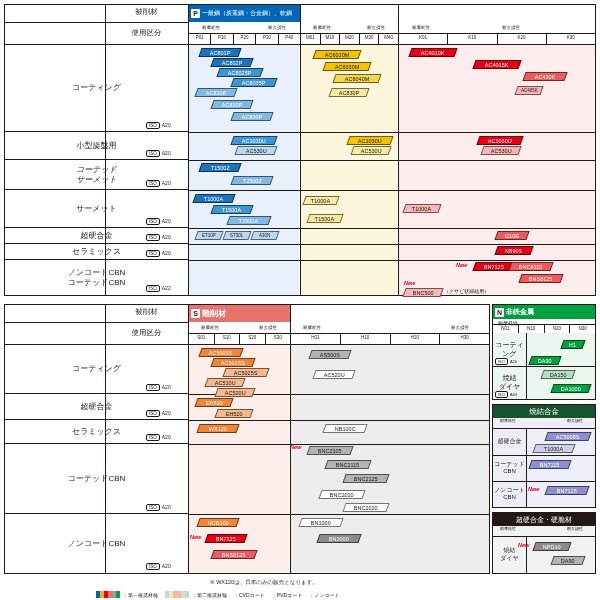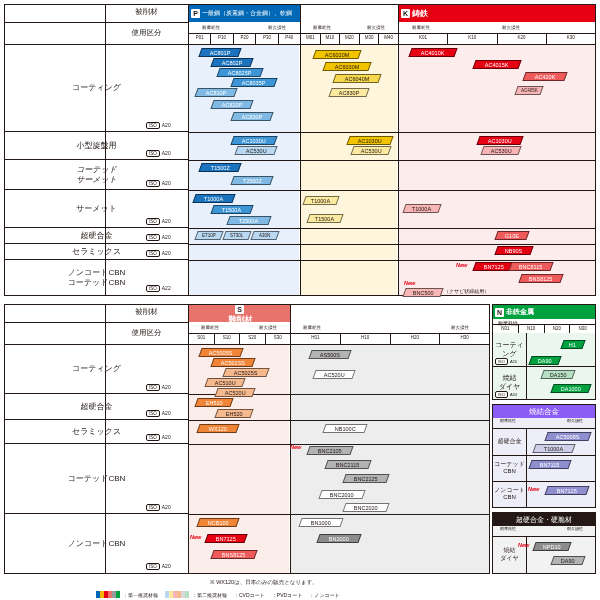--- a/index.html
+++ b/index.html
@@ -142,24 +142,20 @@
 
   <div class="hline" style="left:4px;top:22px;width:185px;"></div>
   <div class="hline" style="left:4px;top:44px;width:592px;"></div>
   <div class="hdr-lbl" style="position:absolute;left:105px;top:8px;width:83px;">被削材</div>
   <div class="hdr-lbl" style="position:absolute;left:105px;top:29px;width:83px;">使用区分</div>
 
   <div class="grphdr P" style="left:189px;top:5px;width:111px;height:17px;">
     <span class="sq">P</span>
     <span style="font-size:6px;font-weight:normal;">一般鋼（炭素鋼・合金鋼）、軟鋼</span>
   </div>
-  <div class="grphdr K" style="left:399px;top:5px;width:196px;height:17px;">
-    <span class="sq">K</span>
-    <span>鋳鉄</span>
-  </div>
 
   <div class="scaleLabel" style="left:191px;top:24px;width:40px;">耐摩耗性</div>
   <div class="scaleLabel" style="left:256px;top:24px;width:42px;">耐欠損性</div>
   <div class="scaleLabel" style="left:303px;top:24px;width:38px;">耐摩耗性</div>
   <div class="scaleLabel" style="left:356px;top:24px;width:40px;">耐欠損性</div>
   <div class="scaleLabel" style="left:401px;top:24px;width:40px;">耐摩耗性</div>
   <div class="scaleLabel" style="left:490px;top:24px;width:42px;">耐欠損性</div>
 
   <div class="hline" style="left:189px;top:33px;width:406px;"></div>
 
@@ -374,21 +370,21 @@
 
   <div class="tintS" style="left:189px;top:344px;width:100px;height:229px;"></div>
   <div class="tintH" style="left:291px;top:344px;width:198px;height:229px;"></div>
 
   <div class="hline" style="left:4px;top:322px;width:185px;"></div>
   <div class="hline" style="left:4px;top:344px;width:486px;"></div>
 
   <div class="hdr-lbl" style="position:absolute;left:105px;top:308px;width:83px;">被削材</div>
   <div class="hdr-lbl" style="position:absolute;left:105px;top:329px;width:83px;">使用区分</div>
 
-  <div class="grphdr S" style="left:189px;top:305px;width:101px;height:17px;flex-direction:column;">
+  <div class="grphdr S" style="left:189px;top:305px;width:101px;height:17px;">
     <span class="sq">S</span>
     <span>難削材</span>
   </div>
 
   <div class="scaleLabel" style="left:191px;top:324px;width:38px;">耐摩耗性</div>
   <div class="scaleLabel" style="left:248px;top:324px;width:40px;">耐欠損性</div>
   <div class="scaleLabel" style="left:293px;top:324px;width:38px;">耐摩耗性</div>
   <div class="scaleLabel" style="left:440px;top:324px;width:40px;">耐欠損性</div>
 
   <div class="hline" style="left:189px;top:333px;width:301px;"></div>
@@ -550,21 +546,21 @@
       <span>DA1000</span>
     </div>
   <div class="tiny" style="position:absolute;left:495px;top:358px;">
     <span class="isoTag" style="font-size:4px;">ISO</span><span style="font-size:4px;">A20</span>
   </div>
   <div class="tiny" style="position:absolute;left:495px;top:391px;">
     <span class="isoTag" style="font-size:4px;">ISO</span><span style="font-size:4px;">A34</span>
   </div>
 
   <div class="blk" style="left:492px;top:404px;width:104px;height:104px;"></div>
-  <div style="position:absolute;left:493px;top:405px;width:102px;height:13px;background:#8b5cf6;color:#fff;font-size:7.5px;text-align:center;line-height:13px;">焼結合金</div>
+  <div style="position:absolute;left:493px;top:405px;width:102px;height:13px;background:#14532d;color:#fff;font-size:7.5px;text-align:center;line-height:13px;">焼結合金</div>
   <div style="position:absolute;left:493px;top:418px;width:102px;height:89px;background:#eeeef8;"></div>
   <div class="cornerLbl" style="left:494px;top:419px;width:28px;font-size:4px;">耐摩耗性</div>
   <div class="cornerLbl" style="left:560px;top:419px;width:30px;font-size:4px;">耐欠損性</div>
   <div class="hline" style="left:492px;top:428px;width:104px;"></div>
   <div class="vline" style="left:526px;top:428px;height:79px;"></div>
   <div class="hline" style="left:492px;top:455px;width:104px;"></div>
   <div class="hline" style="left:492px;top:481px;width:104px;"></div>
 
   <div class="catcell" style="left:493px;top:428px;width:33px;height:27px;border-bottom:none;font-size:6px;">
     <div class="cat-inner" style="white-space:pre-line;"><span>超硬合金</span></div>

